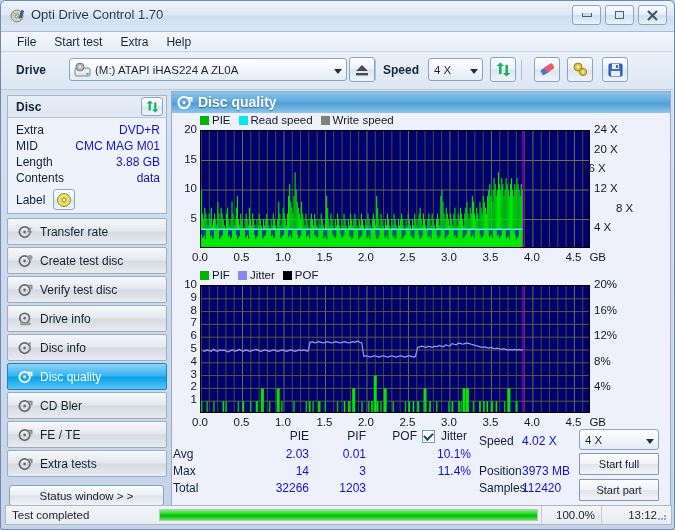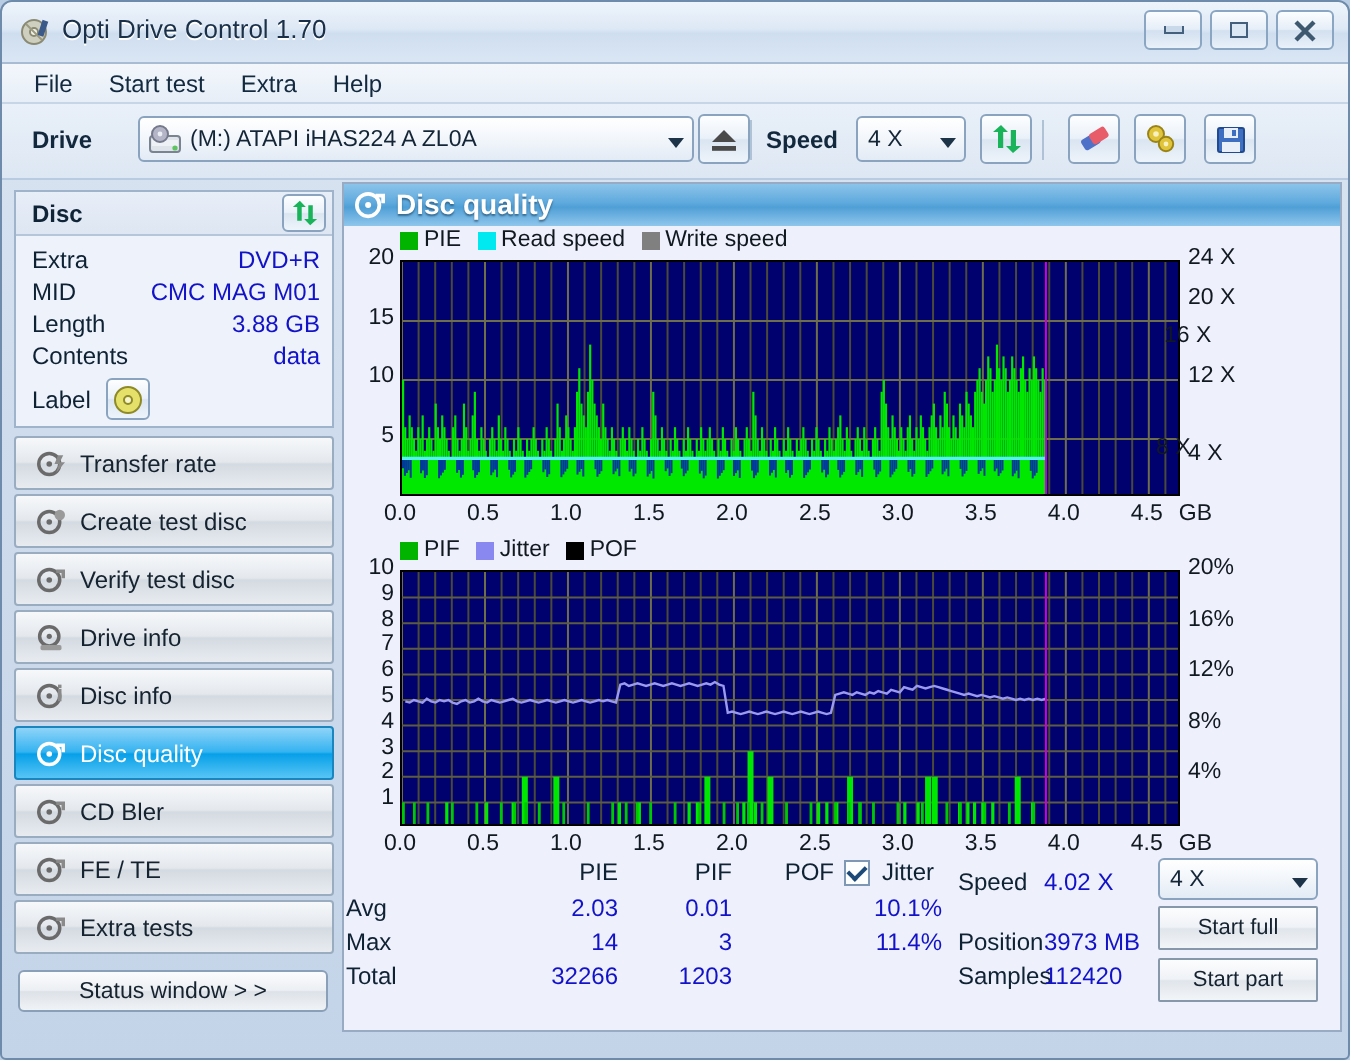--- a/index.html
+++ b/index.html
@@ -997,21 +997,21 @@
             <rect x="299.7423829787234" y="97.94" width="1" height="6.282320000000001" fill="#003a9a"></rect>
             <line x1="0" y1="98.235" x2="321.9574468085106" y2="98.235" stroke="#55f0f0" stroke-width="1.6"></line>
             <line x1="321.9574468085106" y1="0" x2="321.9574468085106" y2="118" stroke="#d000d0" stroke-width="1"></line>
           </svg>
         </div>
     <span class="axis-lbl" style="left: 25px; top: 98.5px; transform: translateX(-100%);">5</span>
         <span class="axis-lbl" style="left: 25px; top: 69px; transform: translateX(-100%);">10</span>
         <span class="axis-lbl" style="left: 25px; top: 39.5px; transform: translateX(-100%);">15</span>
         <span class="axis-lbl" style="left: 25px; top: 10px; transform: translateX(-100%);">20</span>
         <span class="axis-lbl" style="left: 422px; top: 108.333px;">4 X</span>
-        <span class="axis-lbl" style="left: 406px; top: 88.6667px; margin-top: 16px;">8 X</span>
+        <span class="axis-lbl" style="left: 444px; top: 88.6667px;">8 X</span>
         <span class="axis-lbl" style="left: 422px; top: 69px;">12 X</span>
         <span class="axis-lbl" style="left: 410px; top: 49.3333px; text-align: center;">16 X</span>
         <span class="axis-lbl" style="left: 422px; top: 29.6667px;">20 X</span>
         <span class="axis-lbl" style="left: 422px; top: 10px;">24 X</span>
         <span class="axis-lbl" style="left: 28px; top: 138px; transform: translateX(-50%);">0.0</span>
         <span class="axis-lbl" style="left: 69.4894px; top: 138px; transform: translateX(-50%);">0.5</span>
         <span class="axis-lbl" style="left: 110.979px; top: 138px; transform: translateX(-50%);">1.0</span>
         <span class="axis-lbl" style="left: 152.468px; top: 138px; transform: translateX(-50%);">1.5</span>
         <span class="axis-lbl" style="left: 193.957px; top: 138px; transform: translateX(-50%);">2.0</span>
         <span class="axis-lbl" style="left: 235.447px; top: 138px; transform: translateX(-50%);">2.5</span>
@@ -1229,14 +1229,33 @@
     <span class="stcell stv" style="position:absolute;left:521px;top:480px;width:52px;text-align:left;">112420</span>
 
     <div id="bottom-speed-combo">
       <span class="cv">4 X</span>
       <span class="arrow" style="width:16px;text-align:center;"><i style="display:inline-block;width:0;height:0;border-left:4px solid transparent;border-right:4px solid transparent;border-top:5px solid #1d3448;"></i></span>
     </div>
     <div class="btn-std" id="start-full-btn">Start full</div>
     <div class="btn-std" id="start-part-btn">Start part</div>
   </div>
 
+  <div class="statusbar">
+    <div class="sb-cell" id="sb-msg">Test completed</div>
+    <div class="sb-cell" id="sb-prog">
+      <div class="track"></div>
+      <div class="fill" id="prog-fill" style="width: 377px;"></div>
+    </div>
+    <div class="sb-cell" id="sb-pct">100.0%</div>
+    <div class="sb-cell" id="sb-time">13:12</div>
+    <span class="grip">
+      <svg width="12" height="12" viewBox="0 0 12 12">
+        <g fill="#9aa7b5">
+          <rect x="8" y="8" width="2" height="2"></rect>
+            <rect x="5" y="8" width="2" height="2"></rect>
+          <rect x="8" y="5" width="2" height="2"></rect>
+            <rect x="2" y="8" width="2" height="2"></rect>
+        </g>
+      </svg>
+    </span>
+  </div>
 
 </div>
 
 </body></html>

